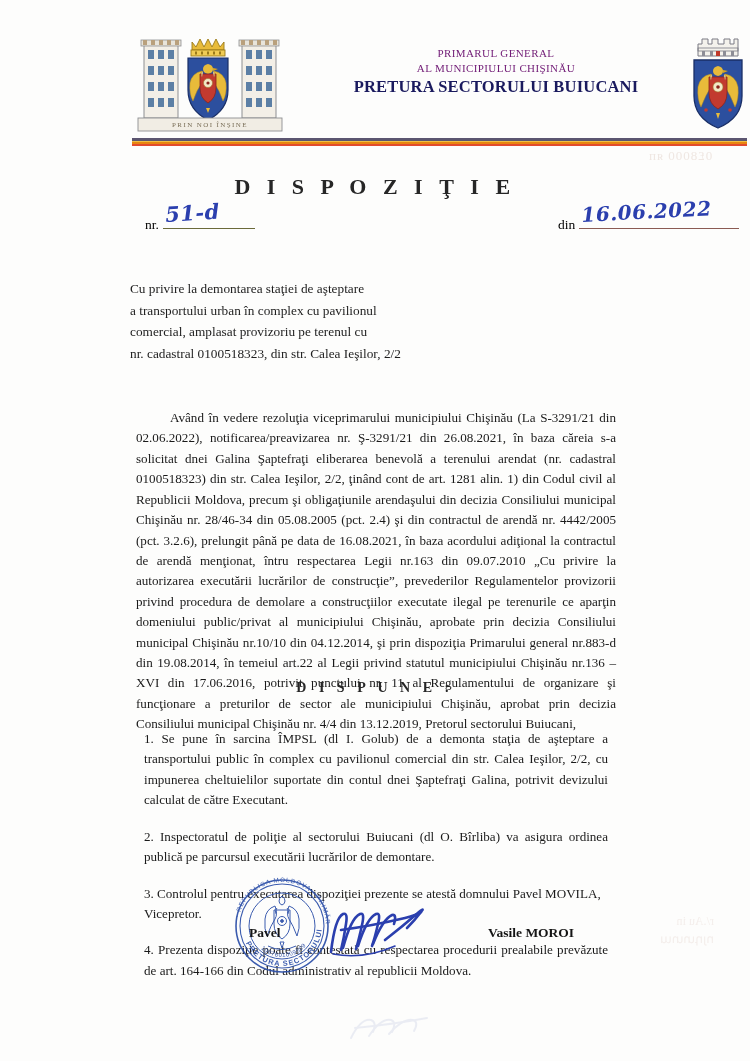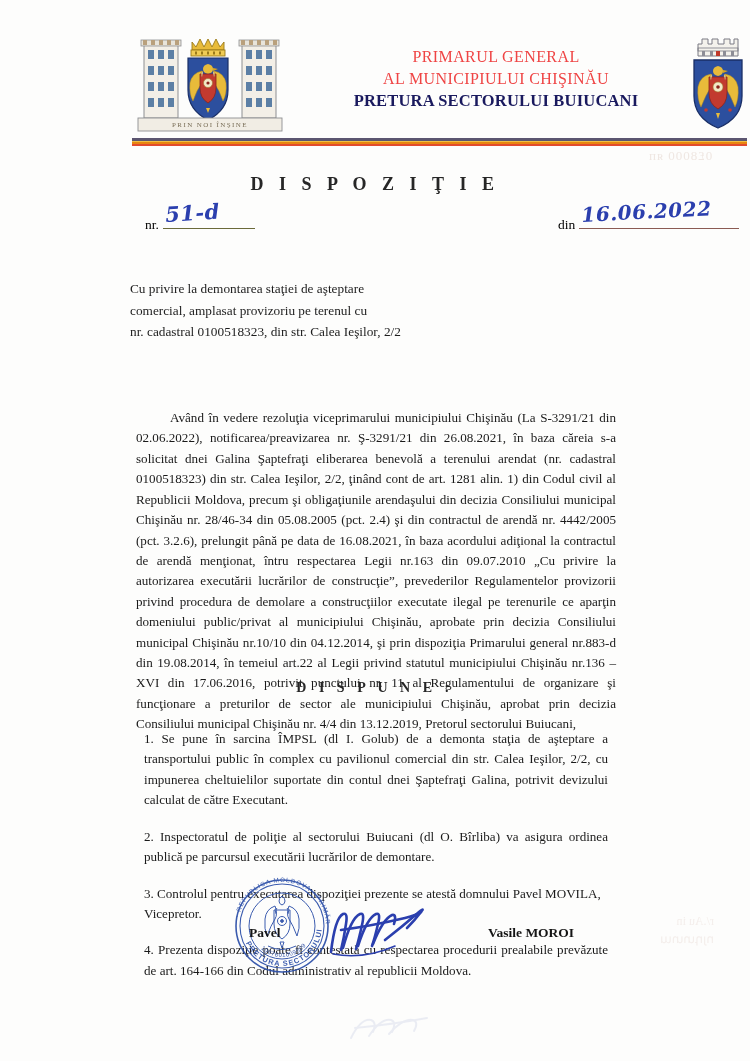--- a/index.html
+++ b/index.html
@@ -31,23 +31,23 @@
     justify-content: space-between;
   }
   .header-center {
     flex: 1;
     text-align: center;
     padding-top: 18px;
     padding-left: 20px;
     padding-right: 4px;
   }
   .h-line1, .h-line2 {
-    font-size: 16px;
+    font-size: 11px;
     letter-spacing: 0.4px;
-    color: #ef4444;
+    color: #701a75;
     line-height: 1.38;
     white-space: nowrap;
   }
   .h-line3 {
     font-size: 16.5px;
     font-weight: bold;
     letter-spacing: 0.2px;
     color: #1a1a5e;
     line-height: 1.38;
     white-space: nowrap;
@@ -76,21 +76,21 @@
   .rule .b1 { height: 2.5px; background: #5b5570; }
   .rule .b2 { height: 1.5px; background: #f0c040; }
   .rule .b3 { height: 1.5px; background: #e8850f; }
   .rule .b4 { height: 2.5px; background: #e24b2d; }
 
   
   .doc-title {
     position: absolute;
     left: 0; top: 174px; width: 750px;
     text-align: center;
-    font-size: 18px;
+    font-size: 22px;
     font-weight: bold;
     letter-spacing: 5.5px;
     color: #262626;
   }
 
   
   .nr-row { position: absolute; left: 145px; top: 213px; }
   .din-row { position: absolute; left: 558px; top: 213px; }
   .lbl {
     font-size: 13.5px;
@@ -387,20 +387,21 @@
   <div class="din-row">
     <span class="lbl">din</span>
     <span class="fill">
       <span class="hand">16.06.2022</span>
       <span class="ul"></span>
     </span>
   </div>
 
   <div class="subject">
     <div>Cu privire la demontarea staţiei de aşteptare</div>
+    <div>a transportului urban în complex cu pavilionul</div>
     <div>comercial, amplasat provizoriu pe terenul cu</div>
     <div>nr. cadastral 0100518323, din str. Calea Ieşilor, 2/2</div>
   </div>
 
   <div class="body-text">
     <p>Având în vedere rezoluţia viceprimarului municipiului Chişinău (La S-3291/21 din 02.06.2022), notificarea/preavizarea nr. Ş-3291/21 din 26.08.2021, în baza căreia s-a solicitat dnei Galina Şaptefraţi eliberarea benevolă a terenului arendat (nr. cadastral 0100518323) din str. Calea Ieşilor, 2/2, ţinând cont de art. 1281 alin. 1) din Codul civil al Republicii Moldova, precum şi obligaţiunile arendaşului din decizia Consiliului municipal Chişinău nr. 28/46-34 din 05.08.2005 (pct. 2.4) şi din contractul de arendă nr. 4442/2005 (pct. 3.2.6), prelungit până pe data de 16.08.2021, în baza acordului adiţional la contractul de arendă menţionat, întru respectarea Legii nr.163 din 09.07.2010 „Cu privire la autorizarea executării lucrărilor de construcţie”, prevederilor Regulamentelor provizorii privind procedura de demolare a construcţiilor executate ilegal pe terenurile ce aparţin domeniului public/privat al municipiului Chişinău, aprobate prin decizia Consiliului municipal Chişinău nr.10/10 din 04.12.2014, şi prin dispoziţia Primarului general nr.883-d din 19.08.2014, în temeiul art.22 al Legii privind statutul municipiului Chişinău nr.136 – XVI din 17.06.2016, potrivit punctului nr. 11 al Regulamentului de organizare şi funcţionare a preturilor de sector ale municipiului Chişinău, aprobat prin decizia Consiliului municipal Chişinău nr. 4/4 din 13.12.2019, Pretorul sectorului Buiucani,</p>
   </div>
 
   <div class="dispune">D I S P U N E :</div>
 

